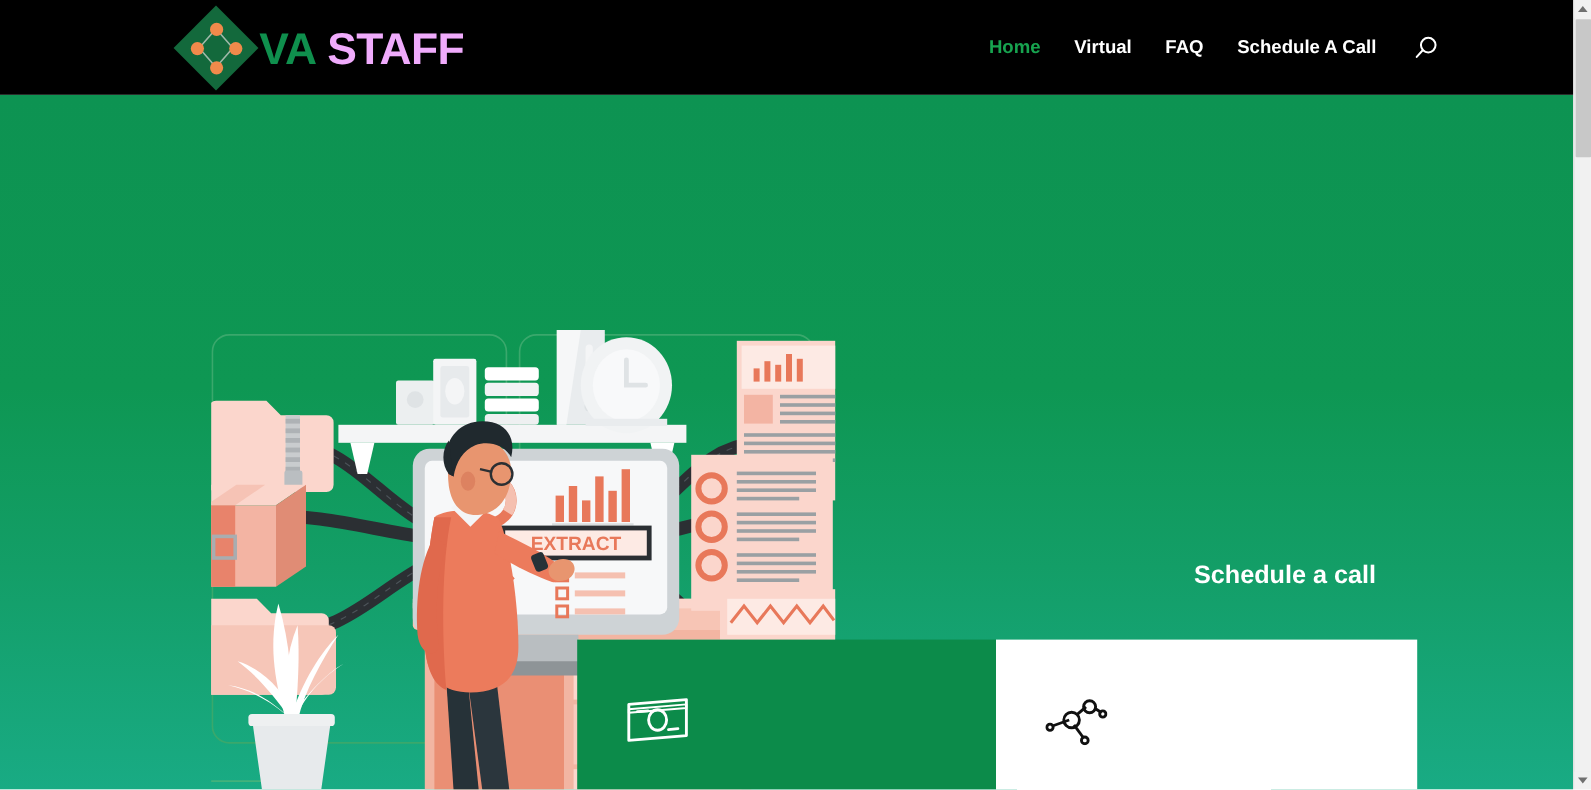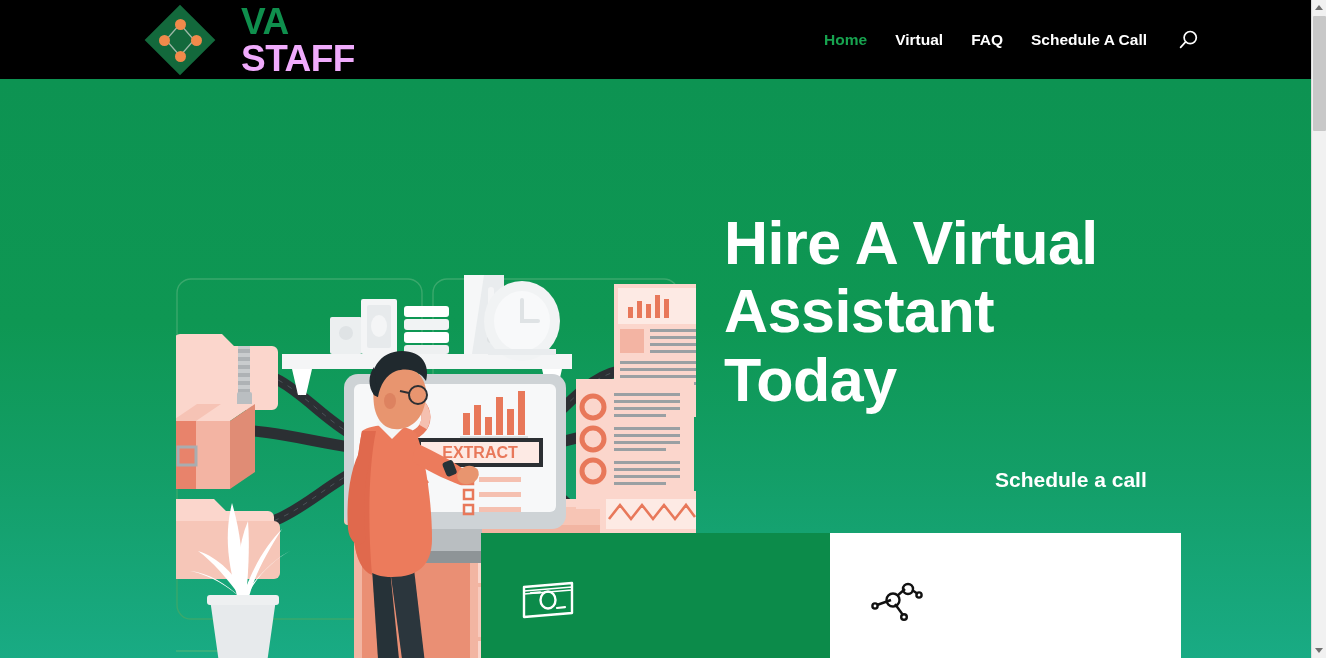--- a/index.html
+++ b/index.html
@@ -29,21 +29,21 @@
   .logo-diamond {
     position:absolute; left:50%; top:50%;
     width:50px; height:50px; margin:-25px 0 0 -25px;
     background:#13693c; transform:rotate(45deg);
   }
   .logo-dot {
     position:absolute; width:11px; height:11px; border-radius:50%;
     background:#f08a4b;
   }
   .logo-link-svg { position:absolute; left:0; top:0; width:72px; height:72px; }
-  .logo-word { display:flex; align-items:baseline; margin-left:16px;flex-direction:column; }
+  .logo-word { display:flex; align-items:baseline; margin-left:0; }
   .logo-va {
     font-size:37px; font-weight:bold; color:#0f8f4d;
     letter-spacing:-0.5px; line-height:1;
   }
   .logo-staff {
     font-size:37px; font-weight:bold; color:#f0abfc;
     letter-spacing:-0.5px; line-height:1; margin-left:9px;
   }
 
   #nav {
@@ -403,27 +403,20 @@
             <rect x="424" y="358" width="96" height="14" rx="2" fill="#f4f5f6"></rect>
             <rect x="428" y="372" width="88" height="26" fill="#eceff0"></rect>
             <rect x="436" y="376" width="22" height="18" fill="#f9fafa"></rect>
             <rect x="462" y="376" width="22" height="18" fill="#f9fafa"></rect>
             <rect x="488" y="376" width="22" height="18" fill="#f9fafa"></rect>
           </g>
         </g>
       </svg>
     </div>
 
-    <div id="hero-copy">
-      <h1 id="hero-title">
-        <span>Hire A Virtual</span><br>
-        <span>Assistant</span><br>
-        <span>Today</span>
-      </h1>
-    </div>
 
     <a id="hero-cta">Schedule a call</a>
 
     <div id="cards">
       <div class="card" id="card-money">
         <div class="card-icon">
           <svg width="52" height="40" viewBox="0 0 52 40">
             <g fill="none" stroke="#ffffff" stroke-width="2.4" stroke-linejoin="round">
               <polygon points="2,6 50,2 50,32 2,36"></polygon>
               <polygon points="2,10 50,6 50,9 2,13" stroke-width="1.6"></polygon>

